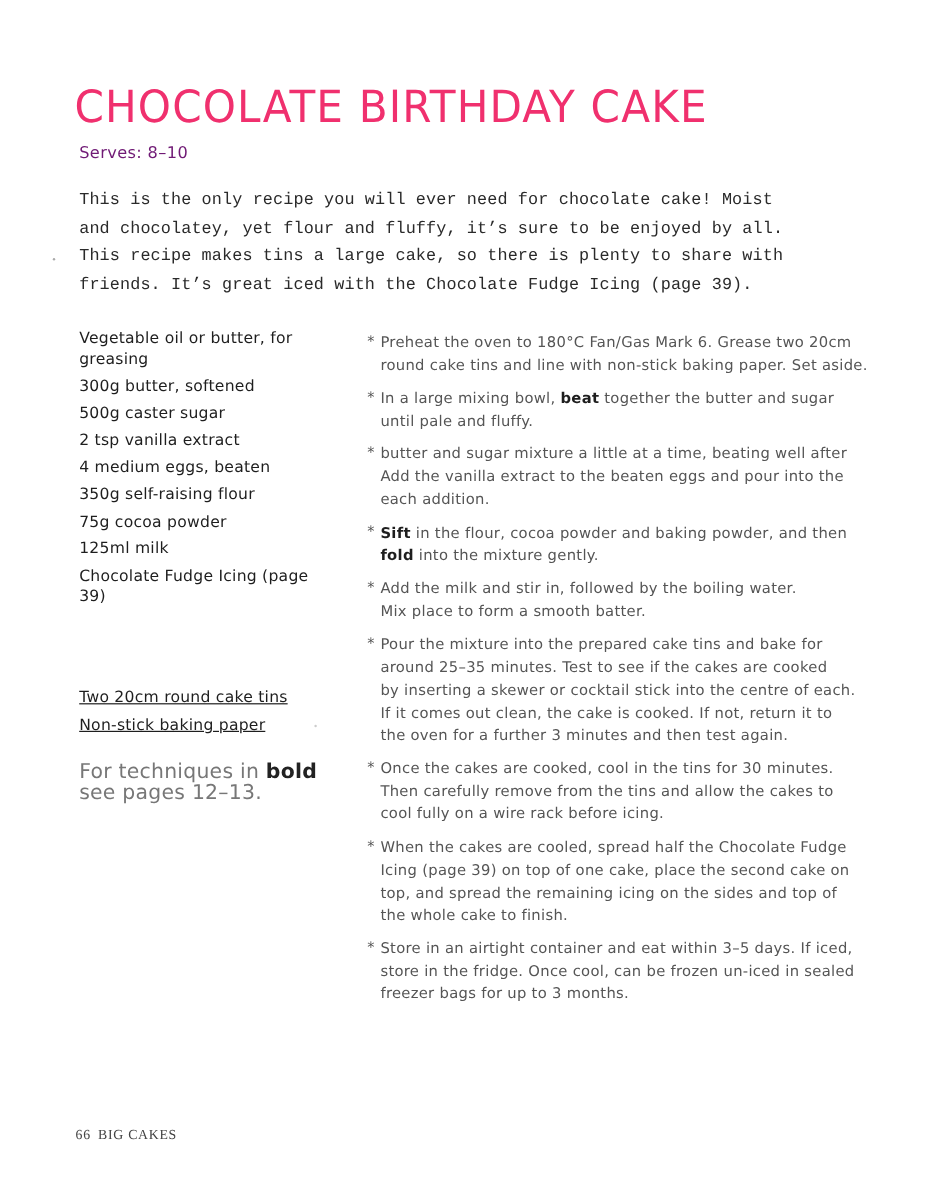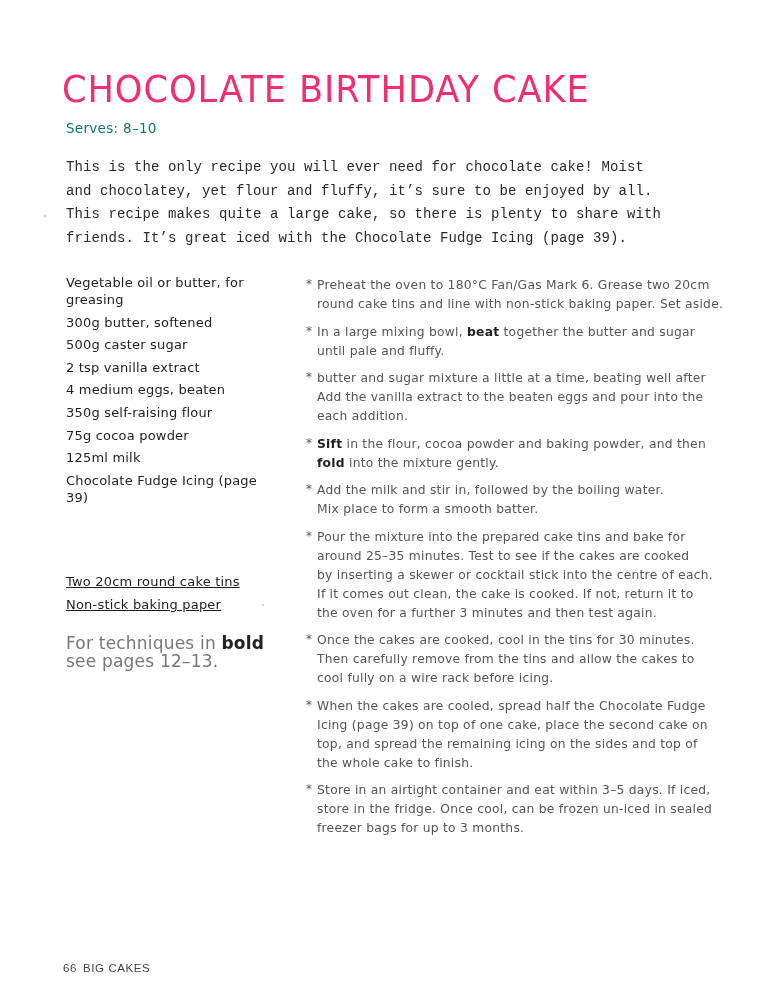--- a/index.html
+++ b/index.html
@@ -27,21 +27,21 @@
       white-space: nowrap;
       margin: 0;
       transform: scaleX(0.95);
       transform-origin: left center;
     }
     .serves {
       position: absolute;
       left: 66px;
       top: 120px;
       font-size: 13.5px;
-      color: #0f766e;
+      color: #701a75;
       letter-spacing: 0.3px;
     }
     .intro {
       position: absolute;
       left: 66px;
       top: 156px;
       width: 660px;
       font-family: Liberation Mono, monospace;
       font-size: 14px;
       line-height: 23.5px;
@@ -105,22 +105,22 @@
       left: 0;
       top: -1px;
       color: #555;
       font-size: 12px;
     }
     .step .line { display: block; white-space: nowrap; }
     .step b { color: #1e1e1e; font-weight: bold; }
     .footer {
       position: absolute;
       left: 63px;
-      top: 962px;
-      font-family: Liberation Sans, sans-serif;
+      top: 940px;
+      font-family: Liberation Serif, serif;
       font-size: 11.5px;
       color: #444;
       letter-spacing: 0.6px;
     }
     .footer .num { margin-right: 6px; }
     .speck {
       position: absolute;
       width: 2px; height: 2px;
       background: #aaa;
       border-radius: 1px;
@@ -128,21 +128,21 @@
   </style>
 </head>
 <body>
 
 <h1 class="page-title">CHOCOLATE BIRTHDAY CAKE</h1>
 <div class="serves">Serves: 8–10</div>
 
 <div class="intro">
   <span class="line">This is the only recipe you will ever need for chocolate cake! Moist</span>
   <span class="line">and chocolatey, yet flour and fluffy, it’s sure to be enjoyed by all.</span>
-  <span class="line">This recipe makes quite a large cake, so there is plenty to share with</span>
+  <span class="line">This recipe makes tins a large cake, so there is plenty to share with</span>
   <span class="line">friends. It’s great iced with the Chocolate Fudge Icing (page 39).</span>
 </div>
 <div class="speck" style="left:44px; top:215px;"></div>
 
 <div class="ingredients">
   <div class="item">Vegetable oil or butter, for greasing</div>
   <div class="item">300g butter, softened</div>
   <div class="item">500g caster sugar</div>
   <div class="item">2 tsp vanilla extract</div>
   <div class="item">4 medium eggs, beaten</div>

